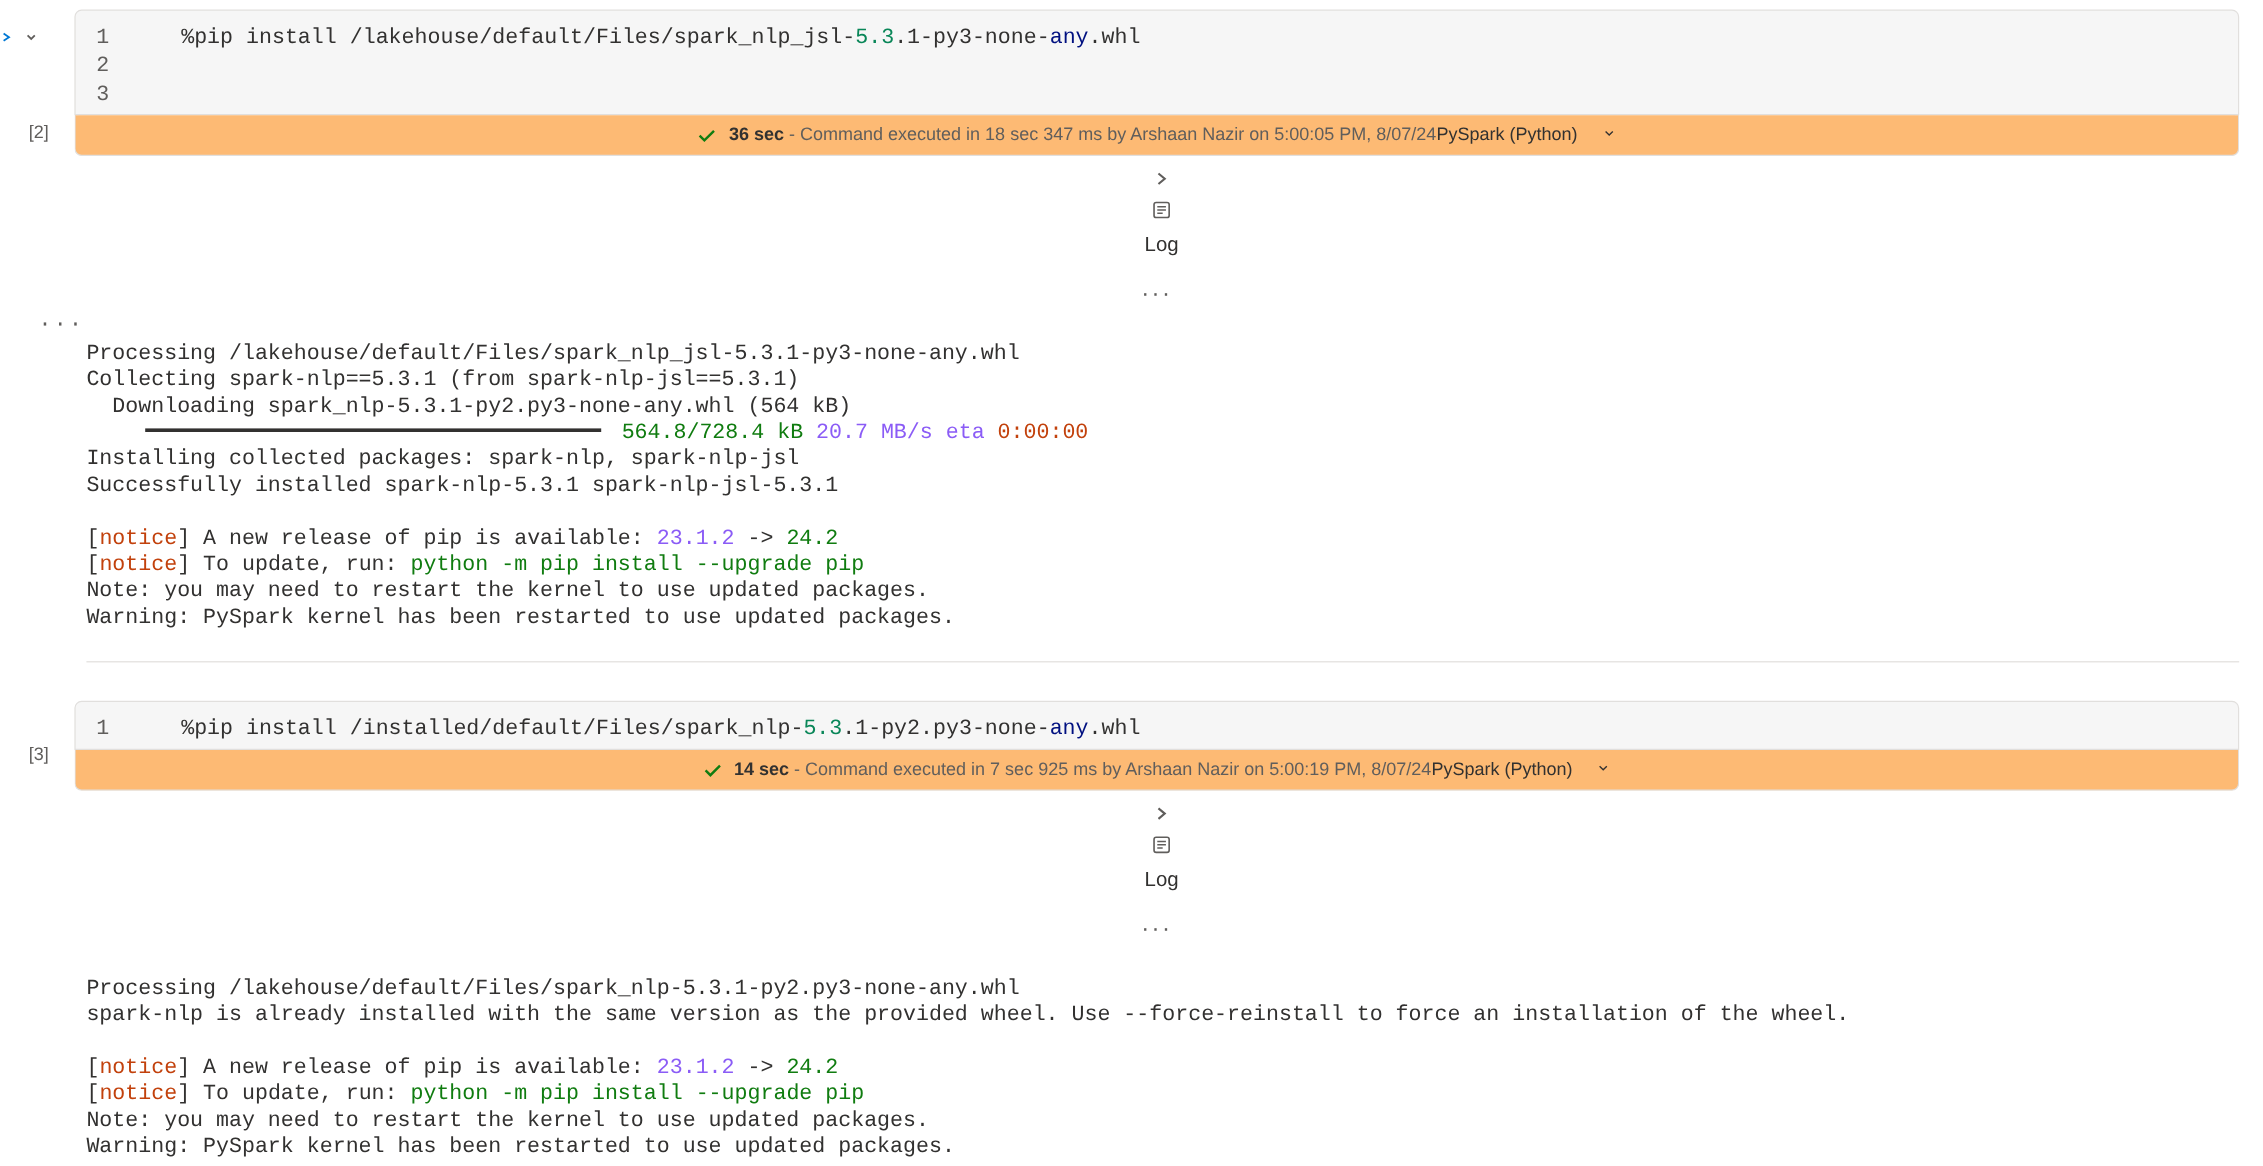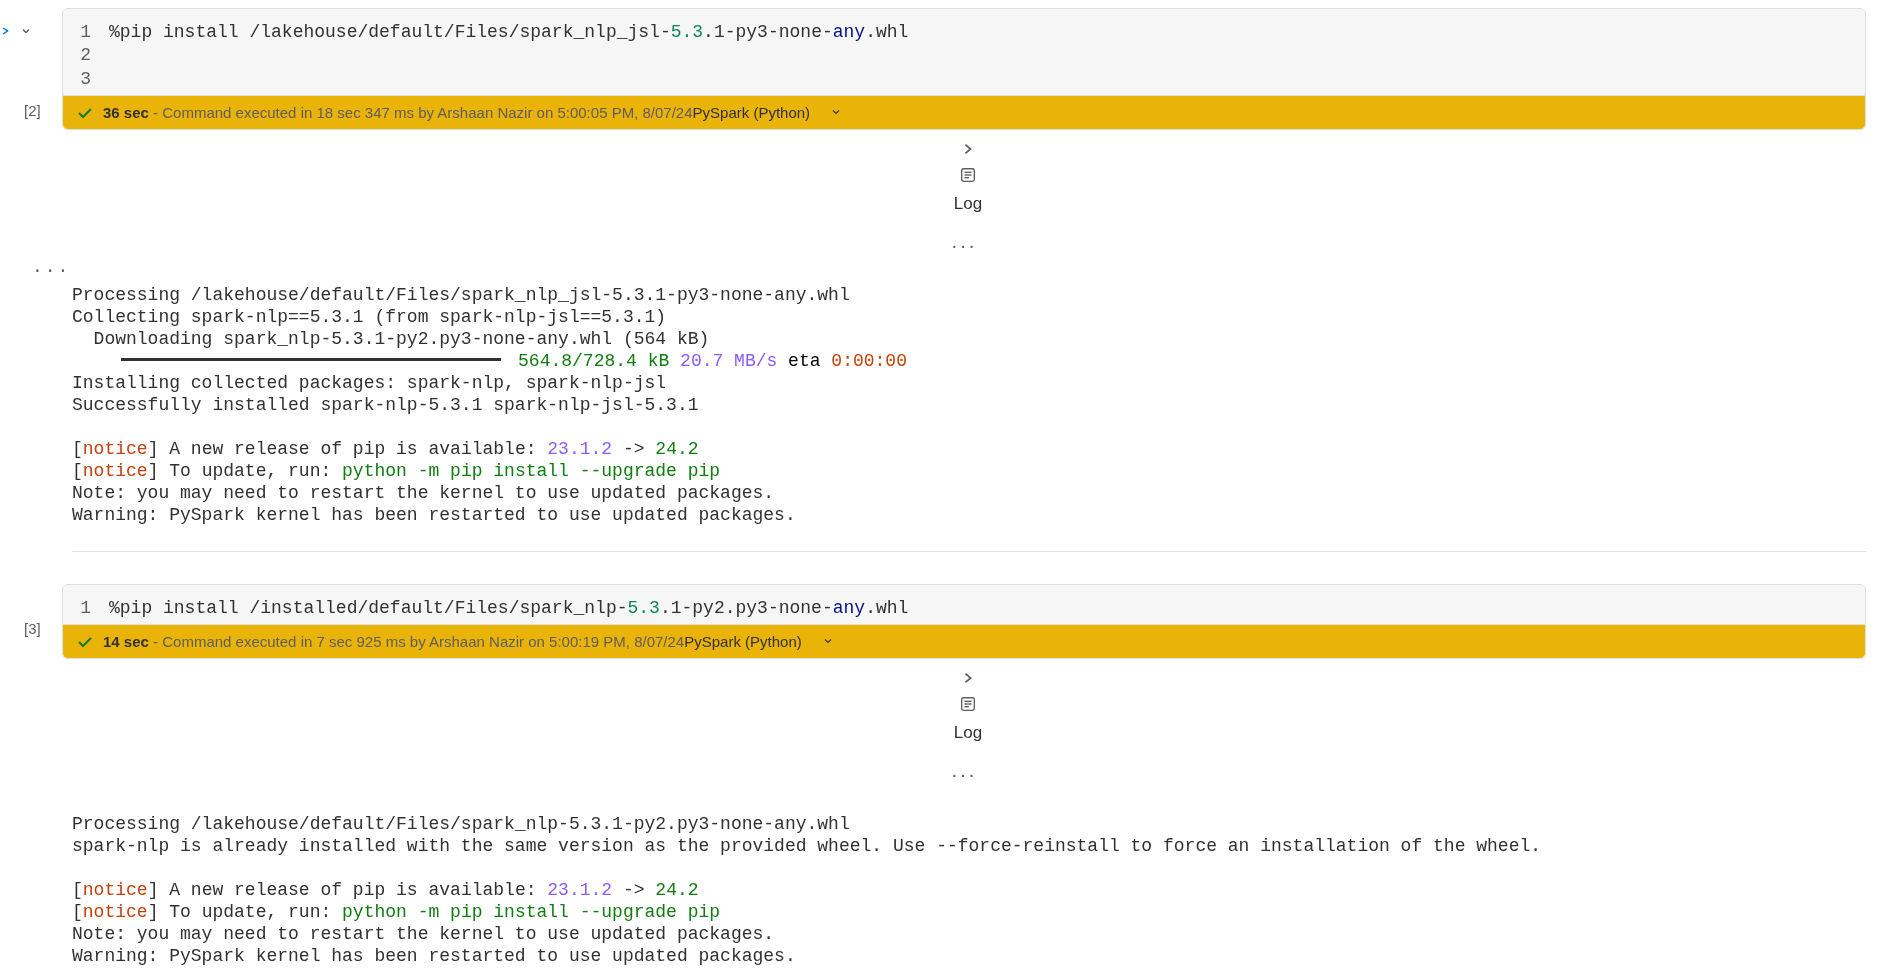--- a/index.html
+++ b/index.html
@@ -48,34 +48,34 @@
     line-height: 1.3;
   }
   .code-line { display: flex; }
   .gutter {
     width: 34px;
     text-align: right;
     padding-right: 18px;
     color: #605e5c;
     user-select: none;
   }
-  .code-text { white-space: pre; }
+  .code-text { white-space: pre; margin-left: 42px; }
   .hl-num { color: #098658; }
   .hl-builtin { color: #001080; }
   .status-bar {
     border: 1px solid #e1dfdd;
     border-top: none;
     border-radius: 0 0 6px 6px;
     padding: 8px 14px;
     display: flex;
     align-items: center;
-    justify-content: flex-start;
+    justify-content: center;
     font-size: 15px;
     color: #605e5c;
-    background: #eab308;
+    background: #fdba74;
   }
   .status-left { display: flex; align-items: center; gap: 10px; }
   .check-icon { color: #107c10; display:inline-flex; }
   .status-time { font-weight: 600; color: #323130; }
   .lang-picker {
     display: flex;
     align-items: center;
     gap: 20px;
     cursor: pointer;
     color: #323130;
@@ -108,21 +108,21 @@
     left: -40px;
     top: -2px;
     color: #605e5c;
     font-size: 18px;
     letter-spacing: 2px;
     cursor: pointer;
   }
   .o-green { color: #107c10; }
   .o-red   { color: #8b5cf6; }
   .o-blue  { color: #c2410c; margin-top: 28px; }
-  .o-gray  { color: #000000; }
+  .o-gray  { color: #8b5cf6; }
   .progress-bar {
     display:inline-block;
     width: 380px;
     height: 3px;
     background: #323130;
     vertical-align: middle;
     margin: 0 6px 4px 6px;
   }
   .cell2 { margin-top: 32px; }
   .divider {

